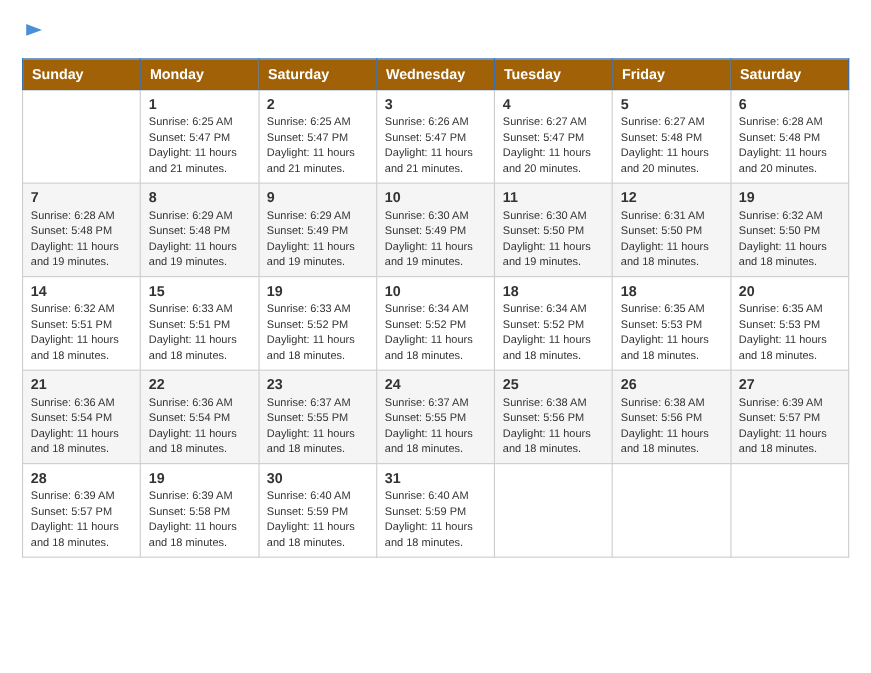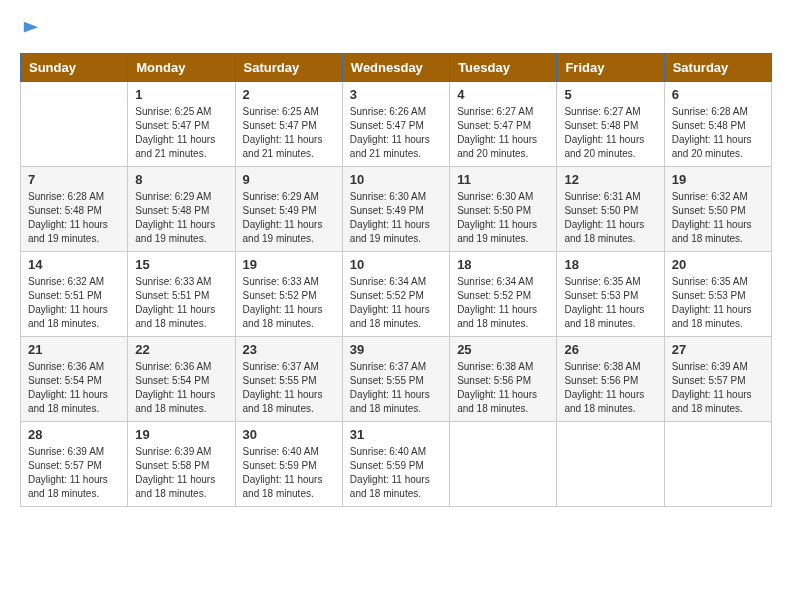--- a/index.html
+++ b/index.html
@@ -212,21 +212,21 @@
         </td>
         <td>
           <span class="day-num">22</span>
           <div class="day-info">Sunrise: 6:36 AM<br>Sunset: 5:54 PM<br>Daylight: 11 hours and 18 minutes.</div>
         </td>
         <td>
           <span class="day-num">23</span>
           <div class="day-info">Sunrise: 6:37 AM<br>Sunset: 5:55 PM<br>Daylight: 11 hours and 18 minutes.</div>
         </td>
         <td>
-          <span class="day-num">39</span>
+          <span class="day-num">24</span>
           <div class="day-info">Sunrise: 6:37 AM<br>Sunset: 5:55 PM<br>Daylight: 11 hours and 18 minutes.</div>
         </td>
         <td>
           <span class="day-num">25</span>
           <div class="day-info">Sunrise: 6:38 AM<br>Sunset: 5:56 PM<br>Daylight: 11 hours and 18 minutes.</div>
         </td>
         <td>
           <span class="day-num">26</span>
           <div class="day-info">Sunrise: 6:38 AM<br>Sunset: 5:56 PM<br>Daylight: 11 hours and 18 minutes.</div>
         </td>

